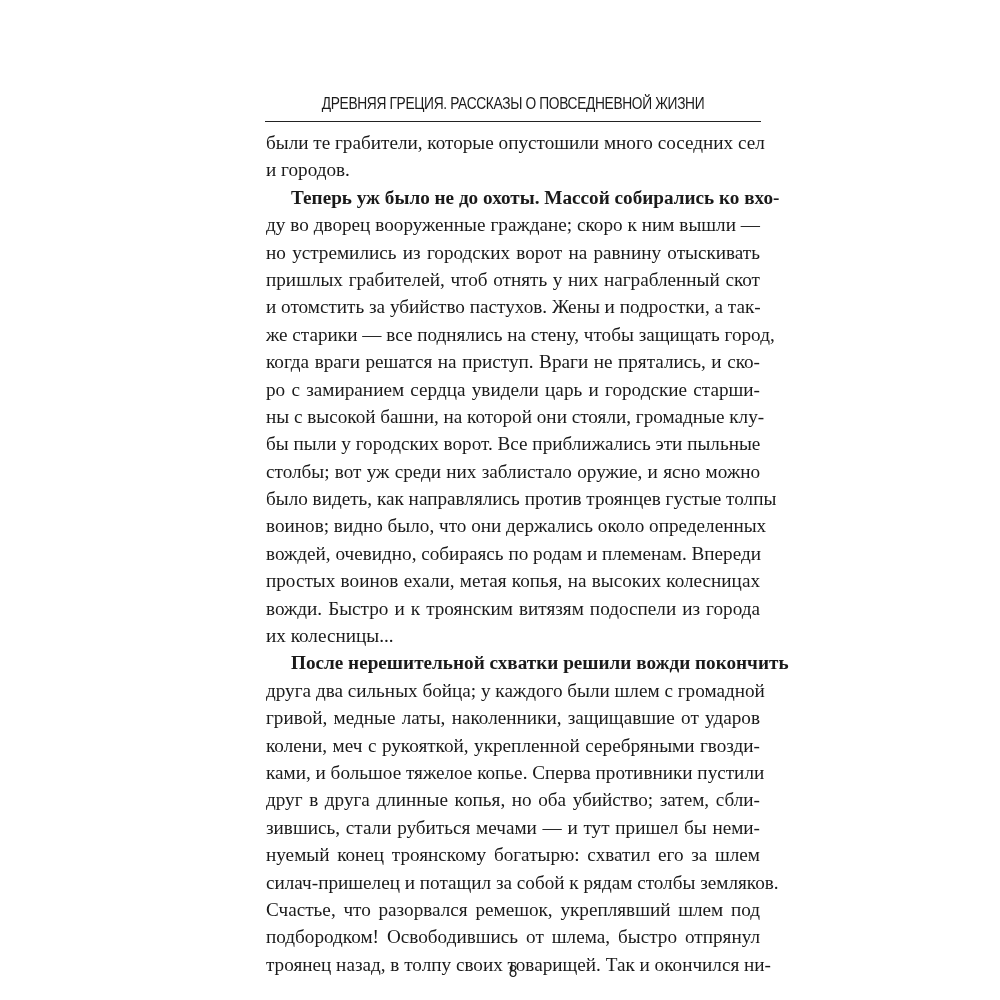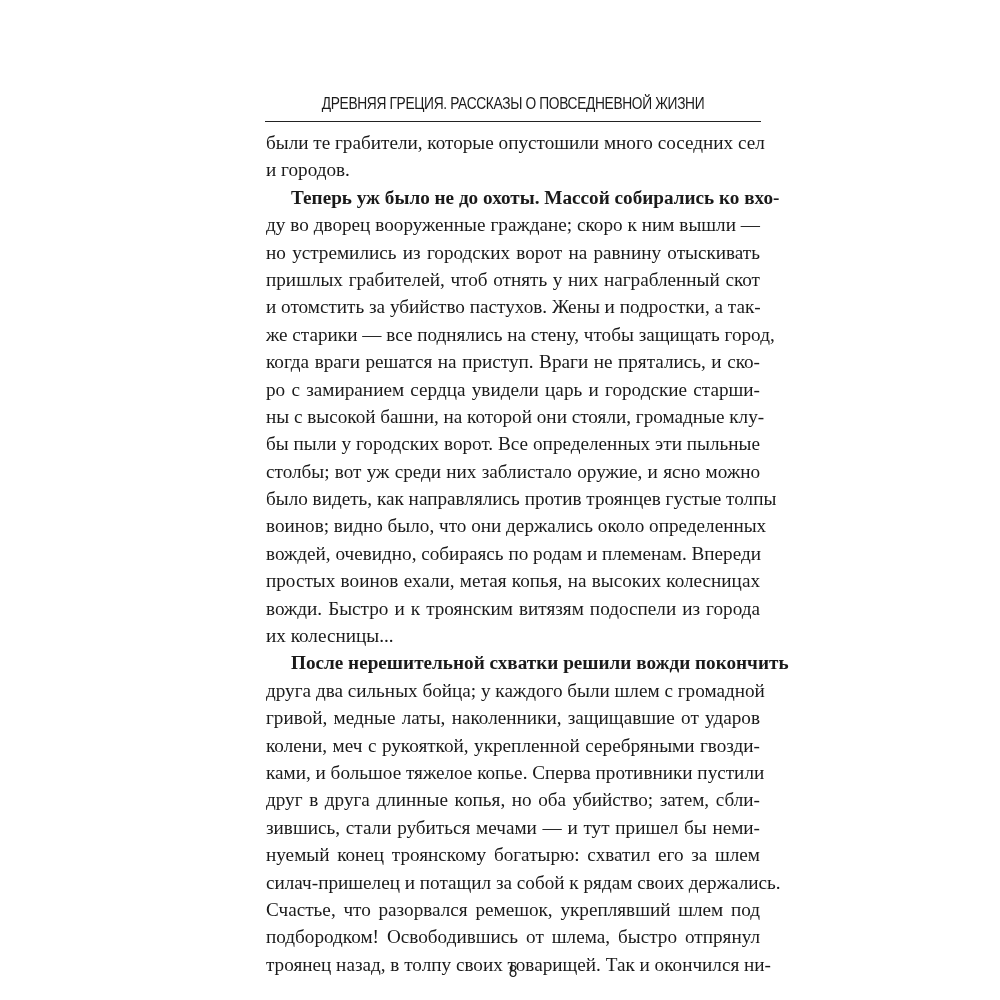--- a/index.html
+++ b/index.html
@@ -95,39 +95,39 @@
       <div>
         <span class="line indent">Теперь уж было не до охоты. Массой собирались ко вхо-</span>
         <span class="line">ду во дворец вооруженные граждане; скоро к ним вышли —</span>
         <span class="line">но устремились из городских ворот на равнину отыскивать</span>
         <span class="line">пришлых грабителей, чтоб отнять у них награбленный скот</span>
         <span class="line">и отомстить за убийство пастухов. Жены и подростки, а так-</span>
         <span class="line">же старики — все поднялись на стену, чтобы защищать город,</span>
         <span class="line">когда враги решатся на приступ. Враги не прятались, и ско-</span>
         <span class="line">ро с замиранием сердца увидели царь и городские старши-</span>
         <span class="line">ны с высокой башни, на которой они стояли, громадные клу-</span>
-        <span class="line">бы пыли у городских ворот. Все определенных эти пыльные</span>
+        <span class="line">бы пыли у городских ворот. Все приближались эти пыльные</span>
         <span class="line">столбы; вот уж среди них заблистало оружие, и ясно можно</span>
         <span class="line">было видеть, как направлялись против троянцев густые толпы</span>
         <span class="line">воинов; видно было, что они держались около определенных</span>
         <span class="line">вождей, очевидно, собираясь по родам и племенам. Впереди</span>
         <span class="line">простых воинов ехали, метая копья, на высоких колесницах</span>
         <span class="line">вожди. Быстро и к троянским витязям подоспели из города</span>
         <span class="line last">их колесницы...</span>
       </div>
       <div>
         <span class="line indent">После нерешительной схватки решили вожди покончить</span>
         <span class="line">друга два сильных бойца; у каждого были шлем с громадной</span>
         <span class="line">гривой, медные латы, наколенники, защищавшие от ударов</span>
         <span class="line">колени, меч с рукояткой, укрепленной серебряными гвозди-</span>
         <span class="line">ками, и большое тяжелое копье. Сперва противники пустили</span>
         <span class="line">друг в друга длинные копья, но оба убийство; затем, сбли-</span>
         <span class="line">зившись, стали рубиться мечами — и тут пришел бы неми-</span>
         <span class="line">нуемый конец троянскому богатырю: схватил его за шлем</span>
-        <span class="line">силач-пришелец и потащил за собой к рядам своих держались.</span>
+        <span class="line">силач-пришелец и потащил за собой к рядам столбы земляков.</span>
         <span class="line">Счастье, что разорвался ремешок, укреплявший шлем под</span>
         <span class="line">подбородком! Освободившись от шлема, быстро отпрянул</span>
         <span class="line">троянец назад, в толпу своих товарищей. Так и окончился ни-</span>
       </div>
     </div>
 
   <div class="page-number">8</div>
 </div>
 
 </body></html>

